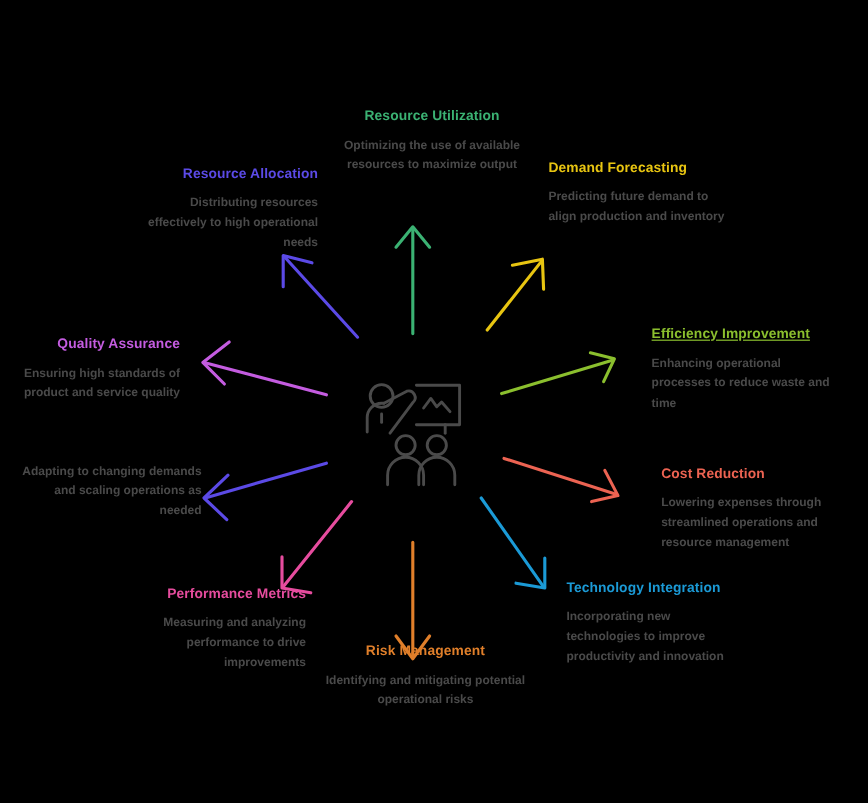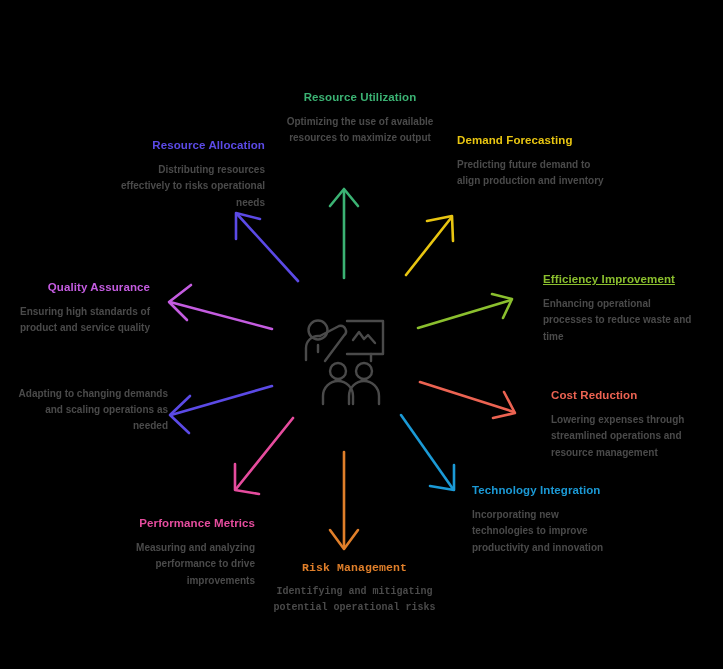--- a/index.html
+++ b/index.html
@@ -49,22 +49,22 @@
   .align-left  { text-align: left; }
   .align-right { text-align: right; }
   .align-center{ text-align: center; }
 
   
   .n-resource-utilization { left: 270px; top: 90px;  width: 180px; }
   .n-demand-forecasting   { left: 457px; top: 133px; width: 150px; }
   .n-efficiency-improvement{left: 543px; top: 272px; width: 160px; }
   .n-cost-reduction       { left: 551px; top: 388px; width: 160px; }
   .n-technology-integration{left: 472px; top: 483px; width: 150px; }
-  .n-risk-management      { left: 262px; top: 560px; width: 185px; font-family: Liberation Mono, monospace; }
-  .n-performance-metrics  { left: 95px;  top: 516px; width: 160px; }
+  .n-risk-management      { left: 262px; top: 536px; width: 185px; }
+  .n-performance-metrics  { left: 95px;  top: 488px; width: 160px; }
   .n-flexibility-scalability{left: 18px; top: 386px; width: 150px; }
   .n-quality-assurance    { left: 0;  top: 280px; width: 150px; }
   .n-resource-allocation  { left: 115px; top: 138px; width: 150px; }
 
   #center-icon {
     position: absolute;
     left: 298px;
     top: 312px;
     width: 110px;
     height: 100px;
@@ -192,16 +192,16 @@
     <p class="node-desc">Adapting to changing demands and scaling operations as needed</p>
   </div>
 
   <div class="node n-quality-assurance align-right">
     <p class="node-title" style="color: rgb(196, 92, 224);">Quality Assurance</p>
     <p class="node-desc">Ensuring high standards of product and service quality</p>
   </div>
 
   <div class="node n-resource-allocation align-right">
     <p class="node-title" style="color: rgb(91, 74, 230);">Resource Allocation</p>
-    <p class="node-desc">Distributing resources effectively to risks operational needs</p>
+    <p class="node-desc">Distributing resources effectively to high operational needs</p>
   </div>
 
 </div>
 
 </body></html>

